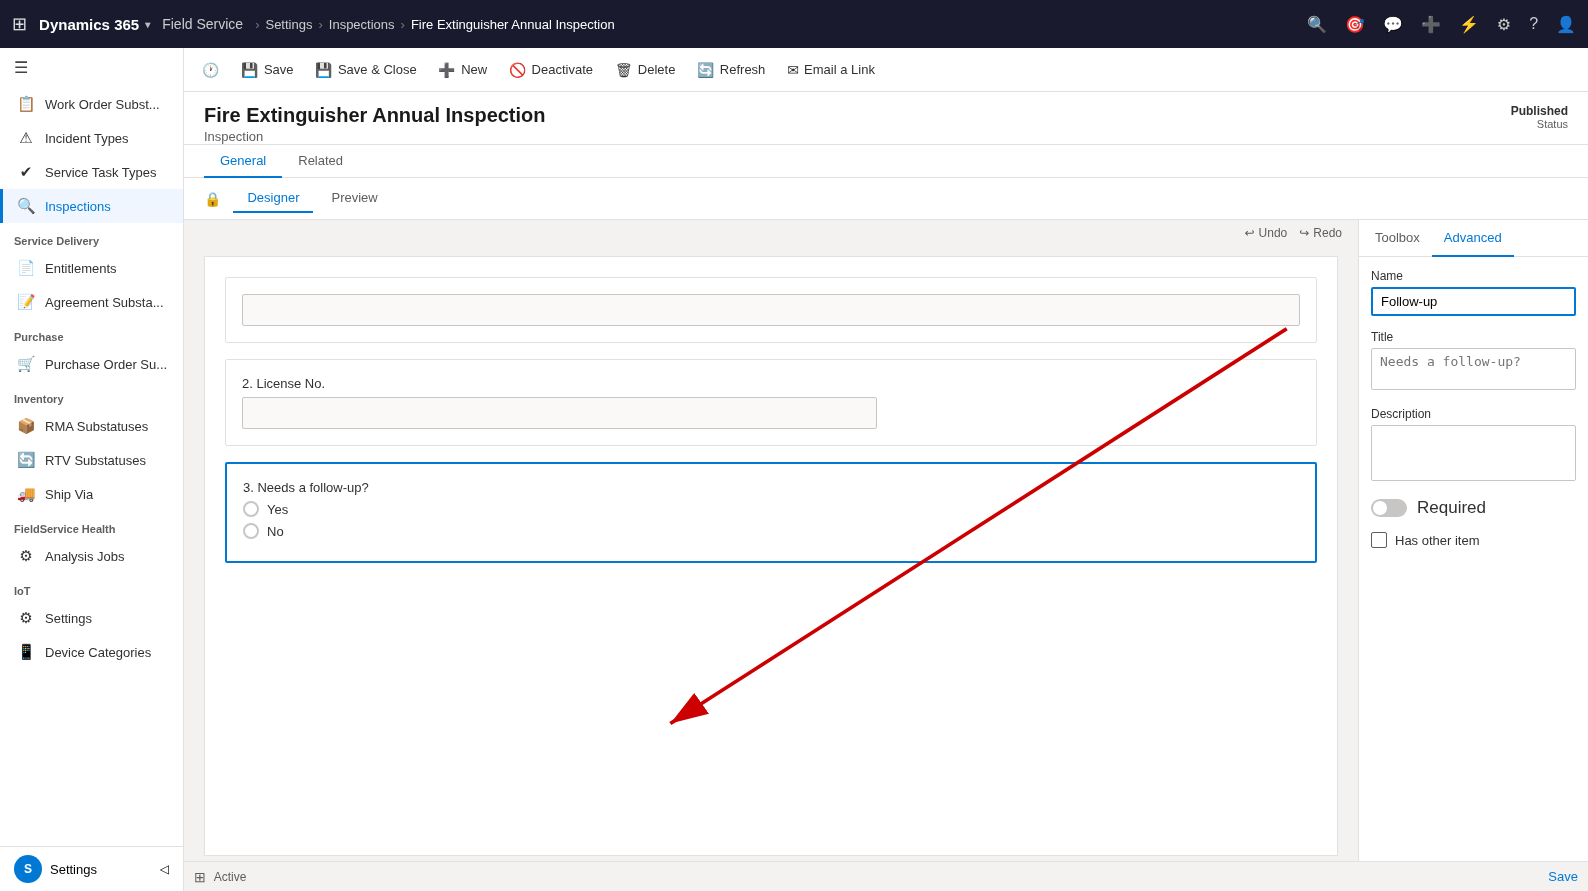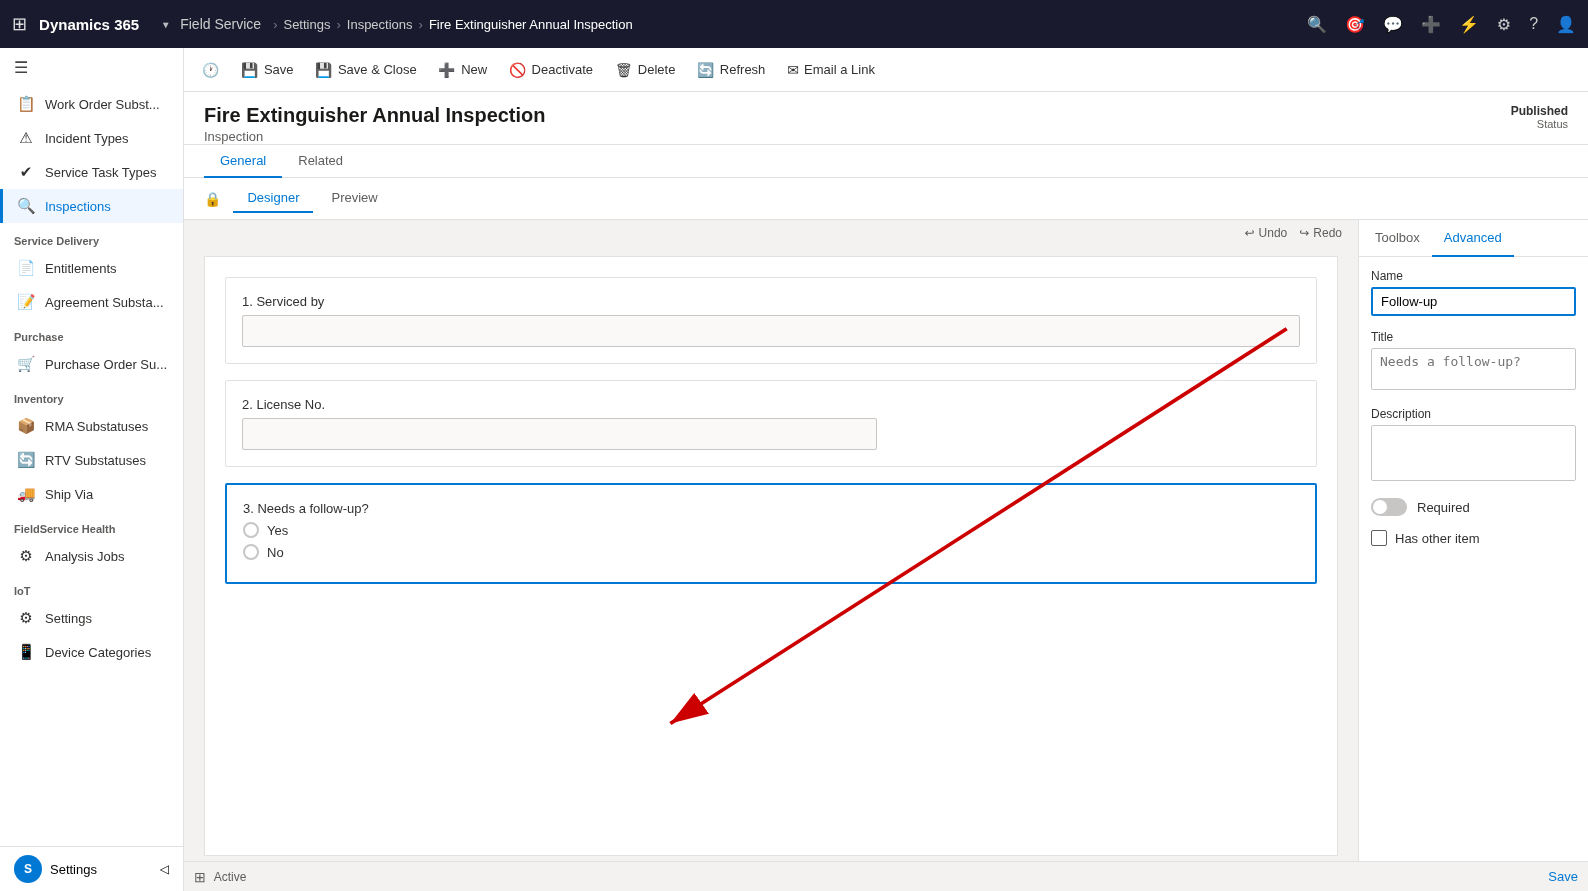--- a/index.html
+++ b/index.html
@@ -9,21 +9,21 @@
     .top-nav {
       height: 48px;
       background: #1a1a2e;
       display: flex;
       align-items: center;
       padding: 0 12px;
       gap: 12px;
       color: white;
     }
     .top-nav-apps { font-size: 18px; cursor: pointer; opacity: 0.85; }
-    .top-nav-brand { display: flex; align-items: center; gap: 24px; font-size: 15px; font-weight: 600; color: white; }
+    .top-nav-brand { display: flex; align-items: center; gap: 6px; font-size: 15px; font-weight: 600; color: white; }
     .top-nav-brand .chevron { font-size: 10px; opacity: 0.7; }
     .top-nav-module { font-size: 14px; color: #ccc; }
     .top-nav-breadcrumb { display: flex; align-items: center; gap: 6px; color: #ccc; font-size: 13px; }
     .top-nav-breadcrumb .sep { opacity: 0.5; }
     .top-nav-breadcrumb .current { color: white; }
     .top-nav-right { margin-left: auto; display: flex; align-items: center; gap: 18px; color: #ccc; font-size: 16px; }
     .top-nav-right span { cursor: pointer; }
 
     
     .app-layout { display: flex; height: calc(891px - 48px); }
@@ -290,21 +290,21 @@
     }
     .toggle::after {
       content: '';
       position: absolute;
       width: 14px; height: 14px;
       background: white;
       border-radius: 50%;
       top: 2px; left: 2px;
       transition: left 0.2s;
     }
-    .toggle-label { font-size: 13px; color: #323130; }
+    .toggle-label { font-size: 17px; color: #323130; }
     .choices-label { font-size: 12px; color: #323130; margin-bottom: 6px; font-weight: 500; }
     .choice-input {
       width: 100%;
       border: 1px solid #0078d4;
       padding: 5px 8px;
       font-size: 13px;
       border-radius: 2px;
       margin-bottom: 6px;
       background: #f0f6ff;
     }
@@ -512,21 +512,20 @@
             <button class="undo-redo-btn">
               <span>↪</span>
               <span>Redo</span>
             </button>
           </div>
 
           <div class="canvas-scroll">
             <div class="canvas-inner">
 
               <div class="question-box">
-                <div class="form-question-label">1. Serviced by</div>
                 <div class="form-input"></div>
               </div>
 
               <div class="question-box">
                 <div class="form-question-label">2. License No.</div>
                 <div class="form-input-half"></div>
               </div>
 
               <div class="question-box highlighted">
                 <div class="form-question-label">3. Needs a follow-up?</div>

